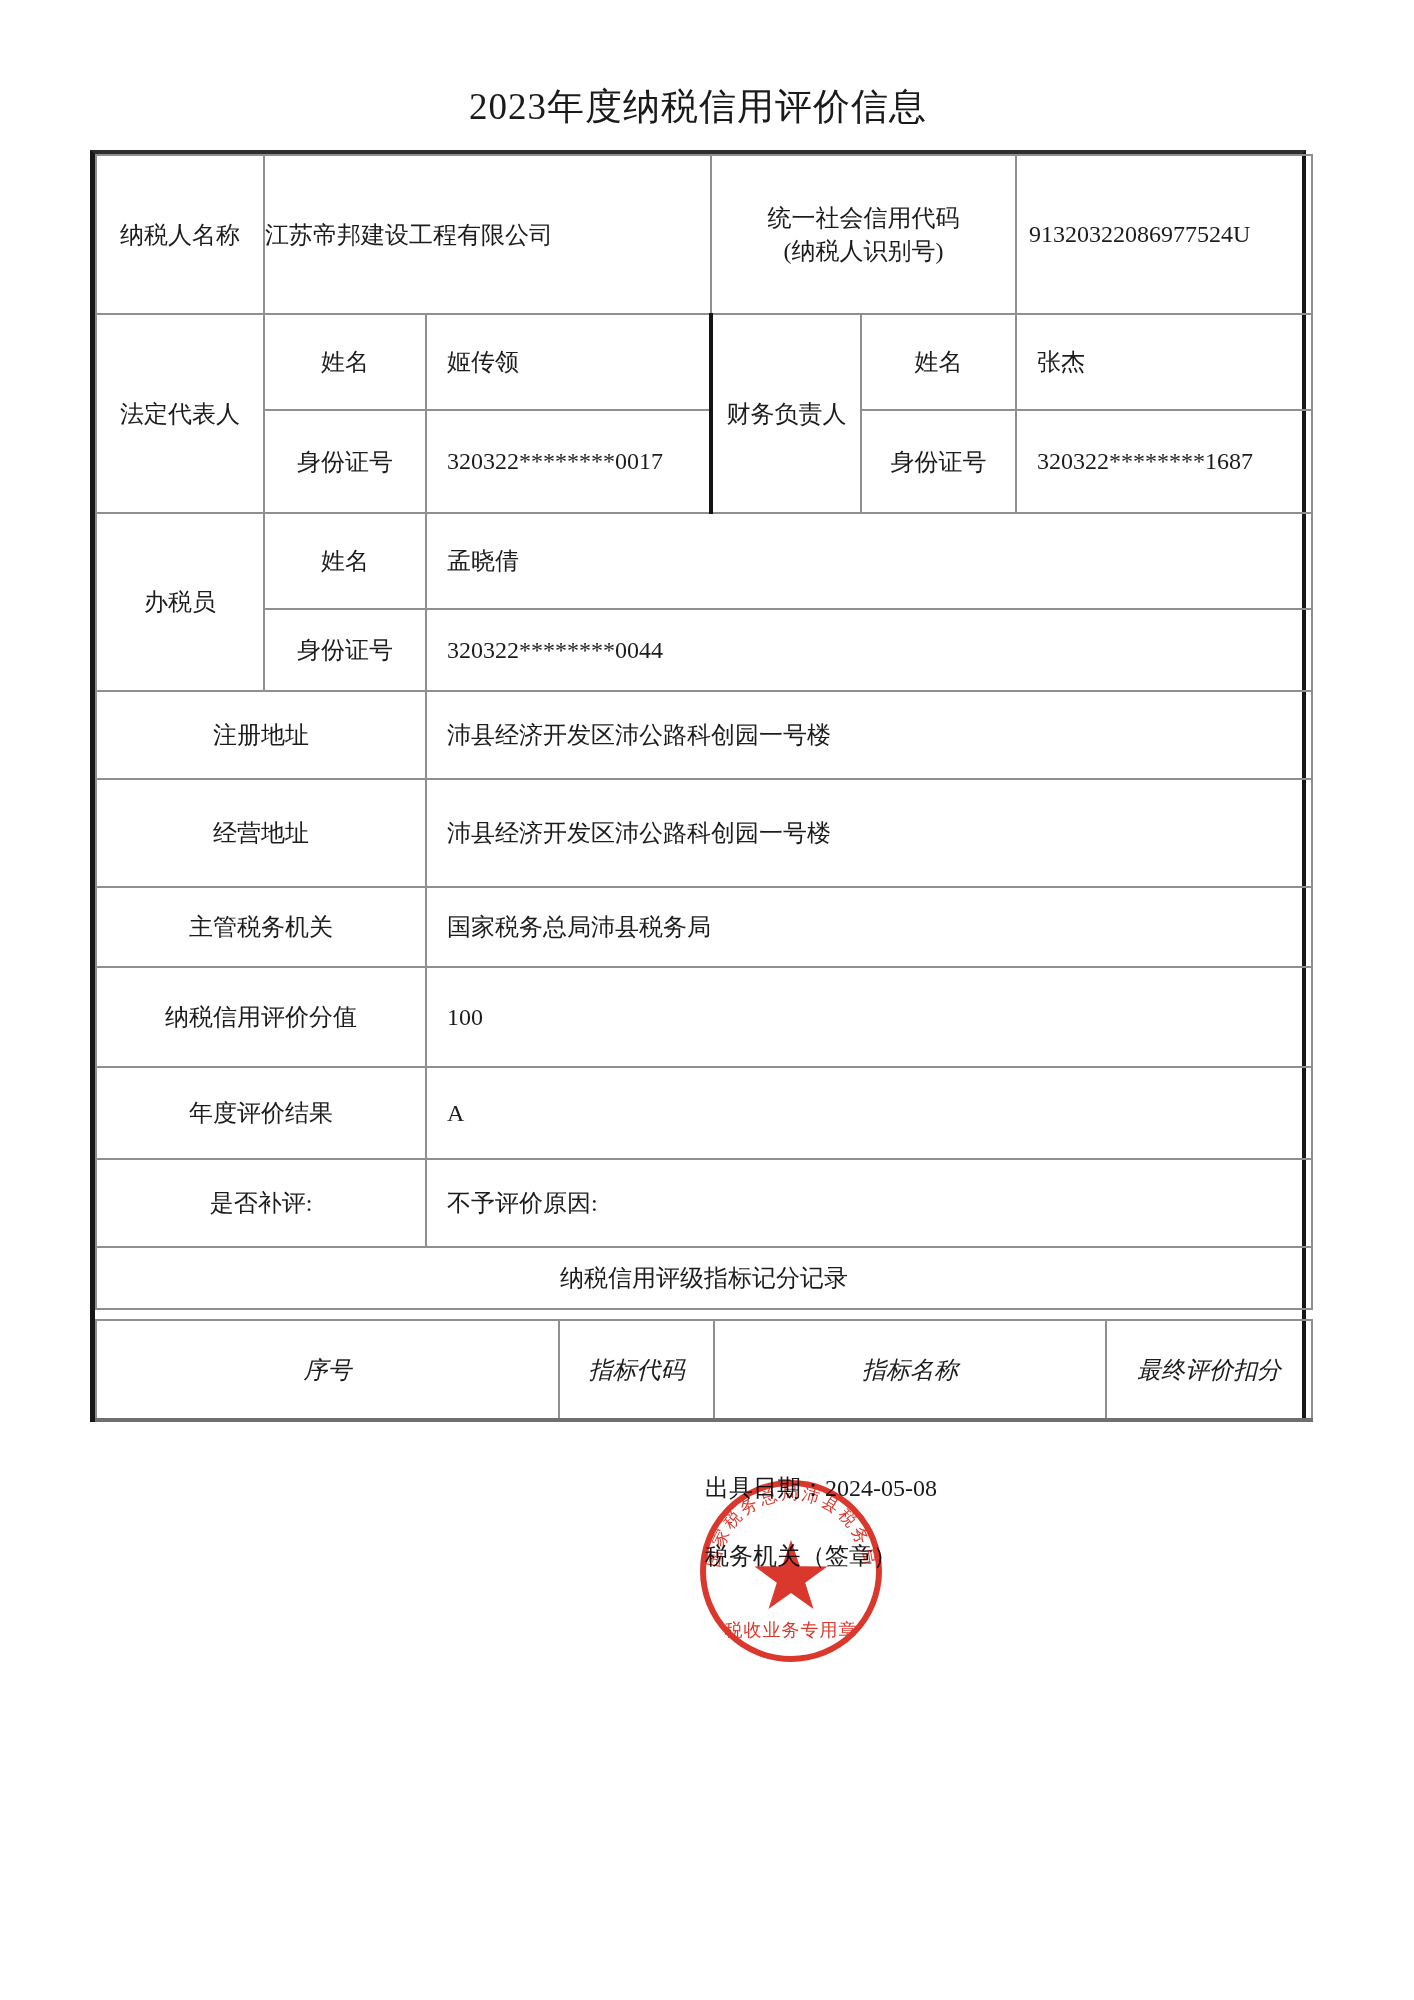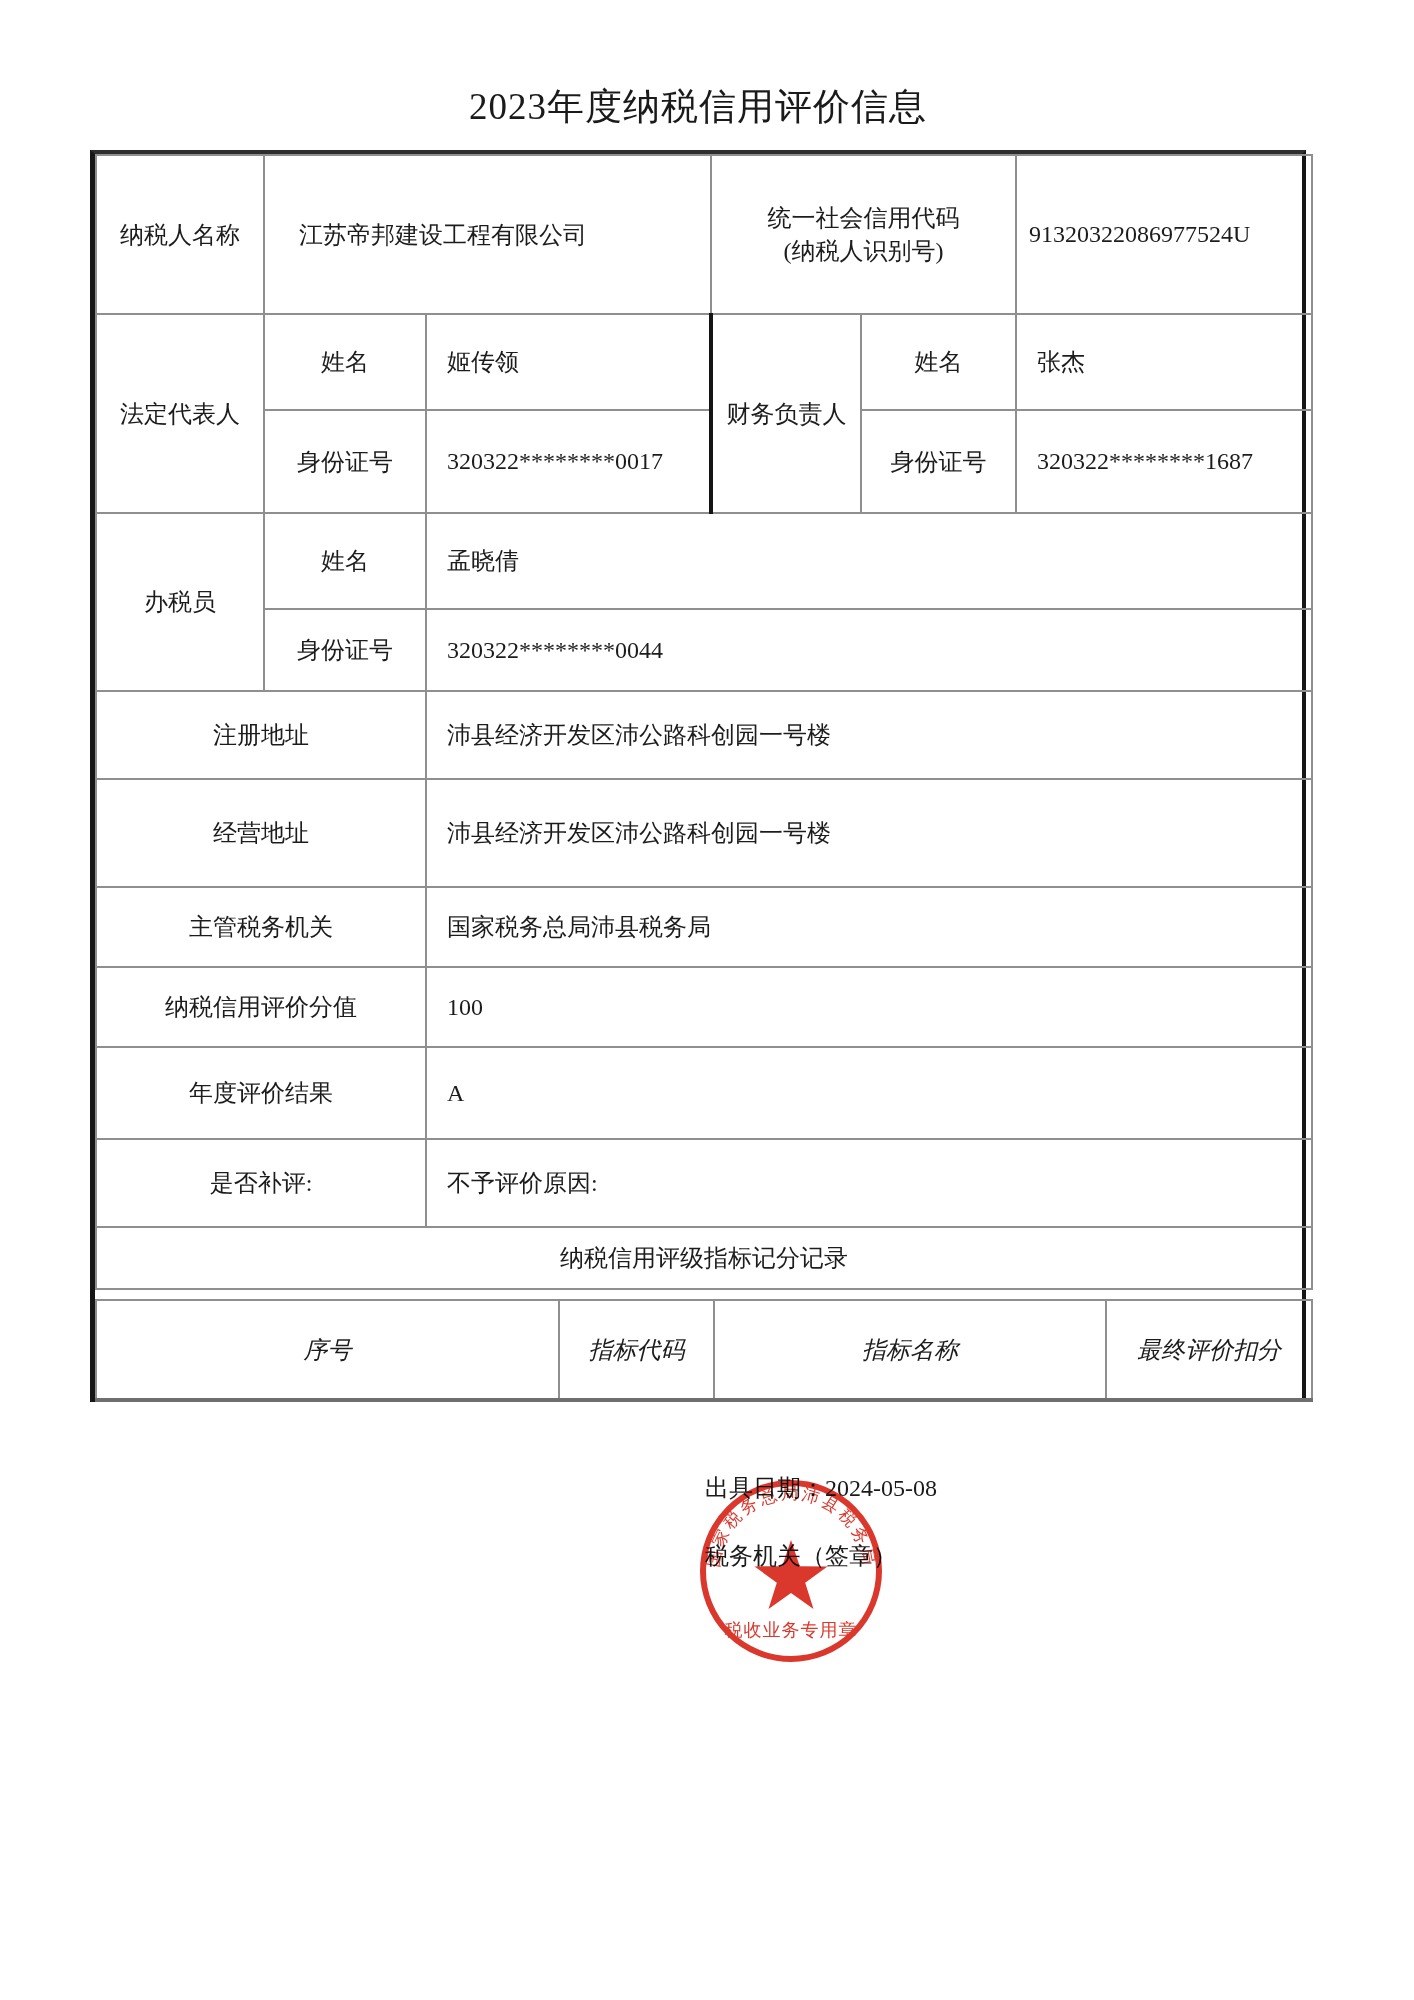--- a/index.html
+++ b/index.html
@@ -16,21 +16,21 @@
     border-left:5px solid #161616;border-right:4px solid #161616;border-top:4px solid #2e2e2e;
   }
   table{border-collapse:collapse;width:100%;table-layout:fixed;}
   td{
     border:2px solid #8f8f8f;font-size:24px;color:#1c1c1c;
     vertical-align:middle;text-align:center;padding:0;overflow:hidden;
   }
   .main-table{border-bottom:2px solid #8f8f8f;}
   .hdr-table{margin-top:9px;border-top:2px solid #8f8f8f;border-bottom:4px solid #6f6f6f;font-style:italic;}
   .val{text-align:left;padding-left:20px;}
-  .val-wide{text-align:left;padding-left:34px;}
+  .val-wide{text-align:left;}
   .thickdiv{border-right:4px solid #141414;}
   .two-line{line-height:33px;}
   .footer-line{position:absolute;left:705px;font-size:24px;color:#1a1a1a;white-space:nowrap;}
   .issue-line{top:1472px;}
   .sign-line{top:1540px;}
   .stamp{
     position:absolute;left:688px;top:1468px;width:206px;height:206px;
     mix-blend-mode:multiply;opacity:.93;
   }
 </style>
@@ -88,21 +88,21 @@
       <td colspan="4" class="val">沛县经济开发区沛公路科创园一号楼</td>
     </tr>
     <tr style="height:108px">
       <td colspan="2">经营地址</td>
       <td colspan="4" class="val">沛县经济开发区沛公路科创园一号楼</td>
     </tr>
     <tr style="height:80px">
       <td colspan="2">主管税务机关</td>
       <td colspan="4" class="val">国家税务总局沛县税务局</td>
     </tr>
-    <tr style="height:80px">
+    <tr style="height:100px">
       <td colspan="2">纳税信用评价分值</td>
       <td colspan="4" class="val">100</td>
     </tr>
     <tr style="height:92px">
       <td colspan="2">年度评价结果</td>
       <td colspan="4" class="val">A</td>
     </tr>
     <tr style="height:88px">
       <td colspan="2">是否补评:</td>
       <td colspan="4" class="val">不予评价原因:</td>

